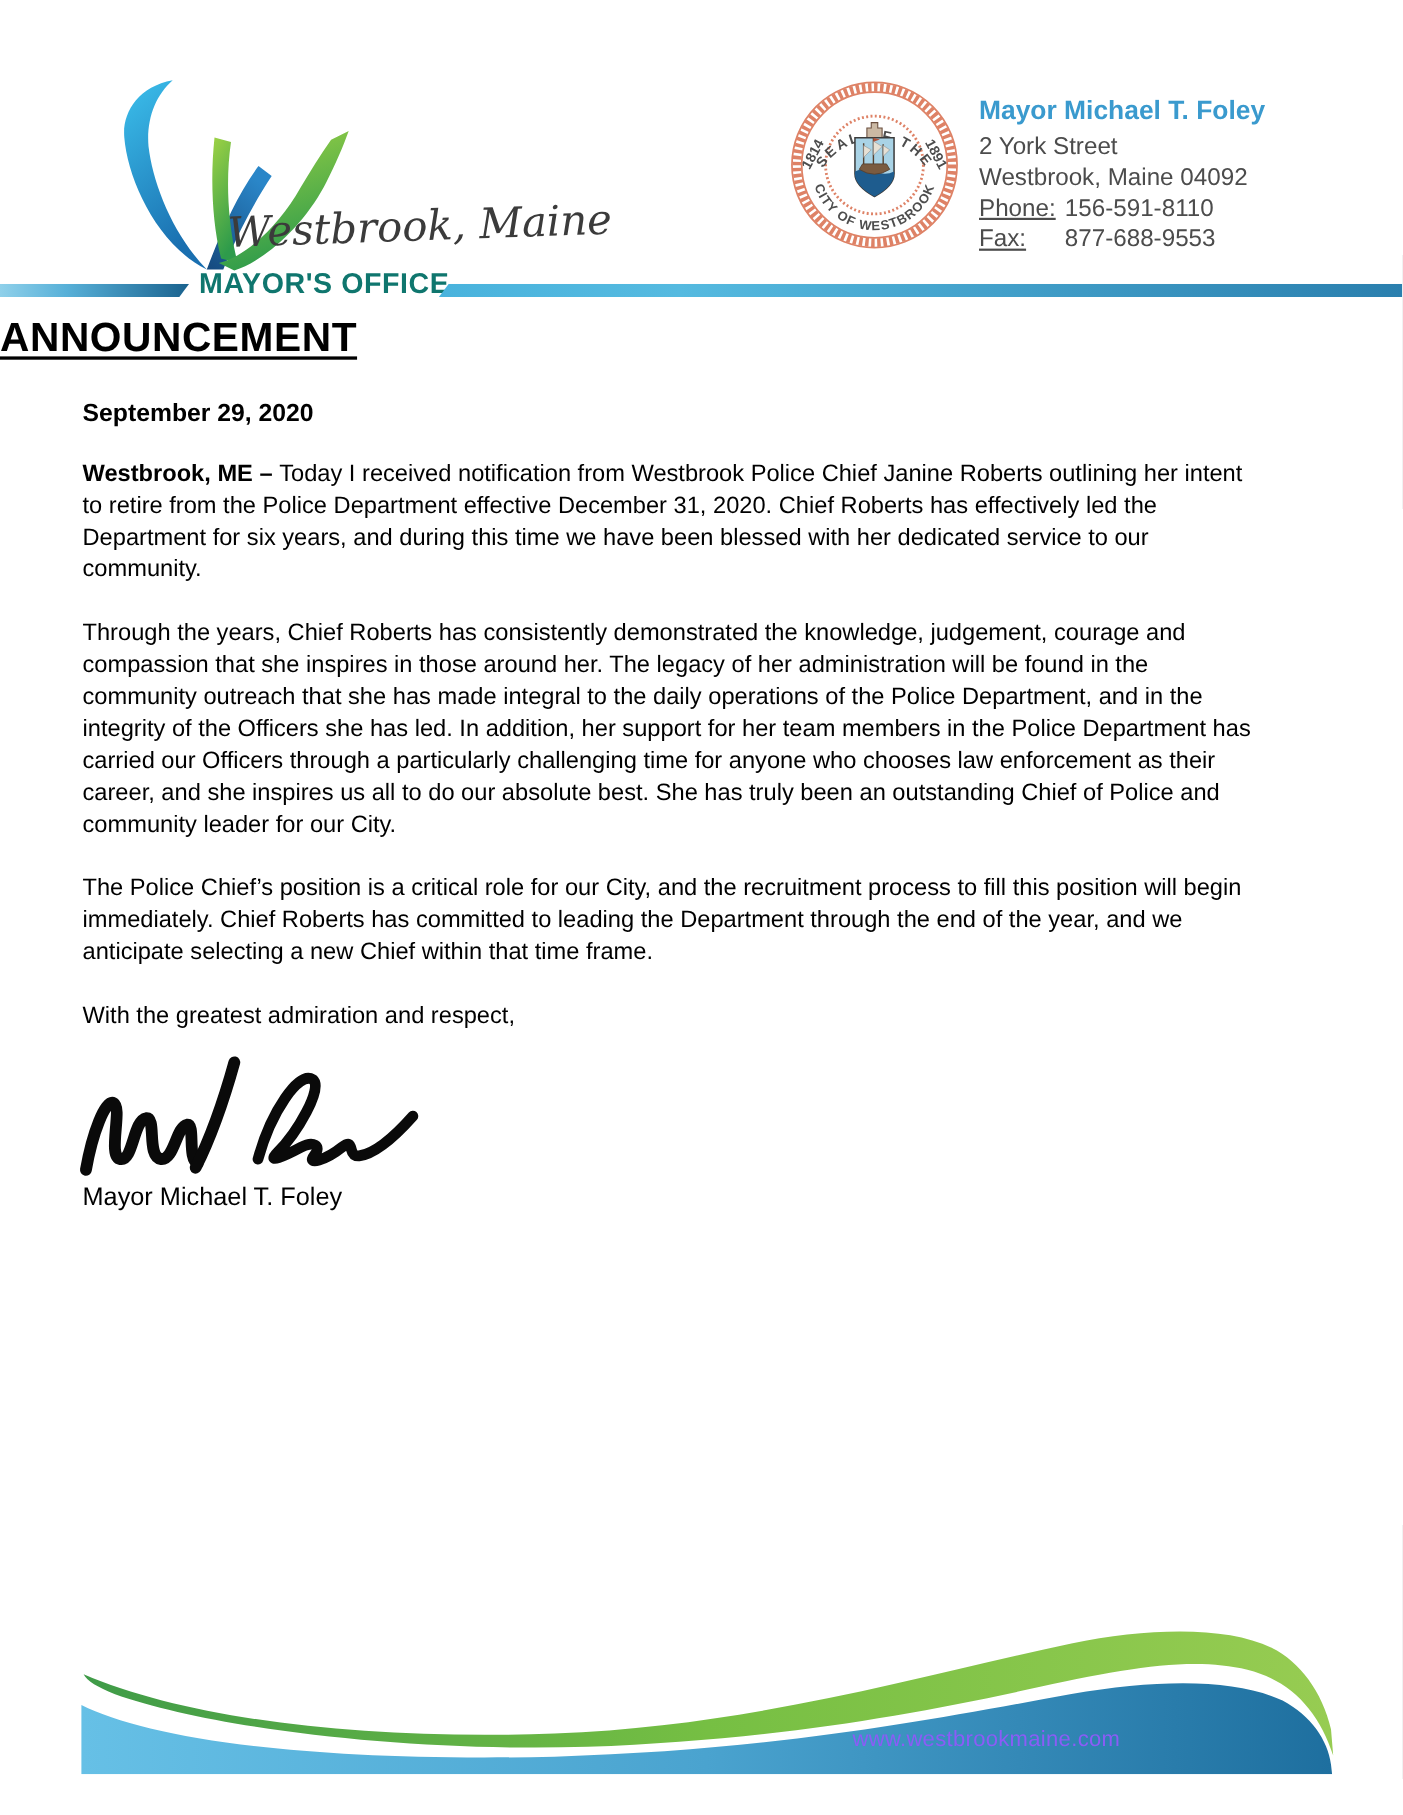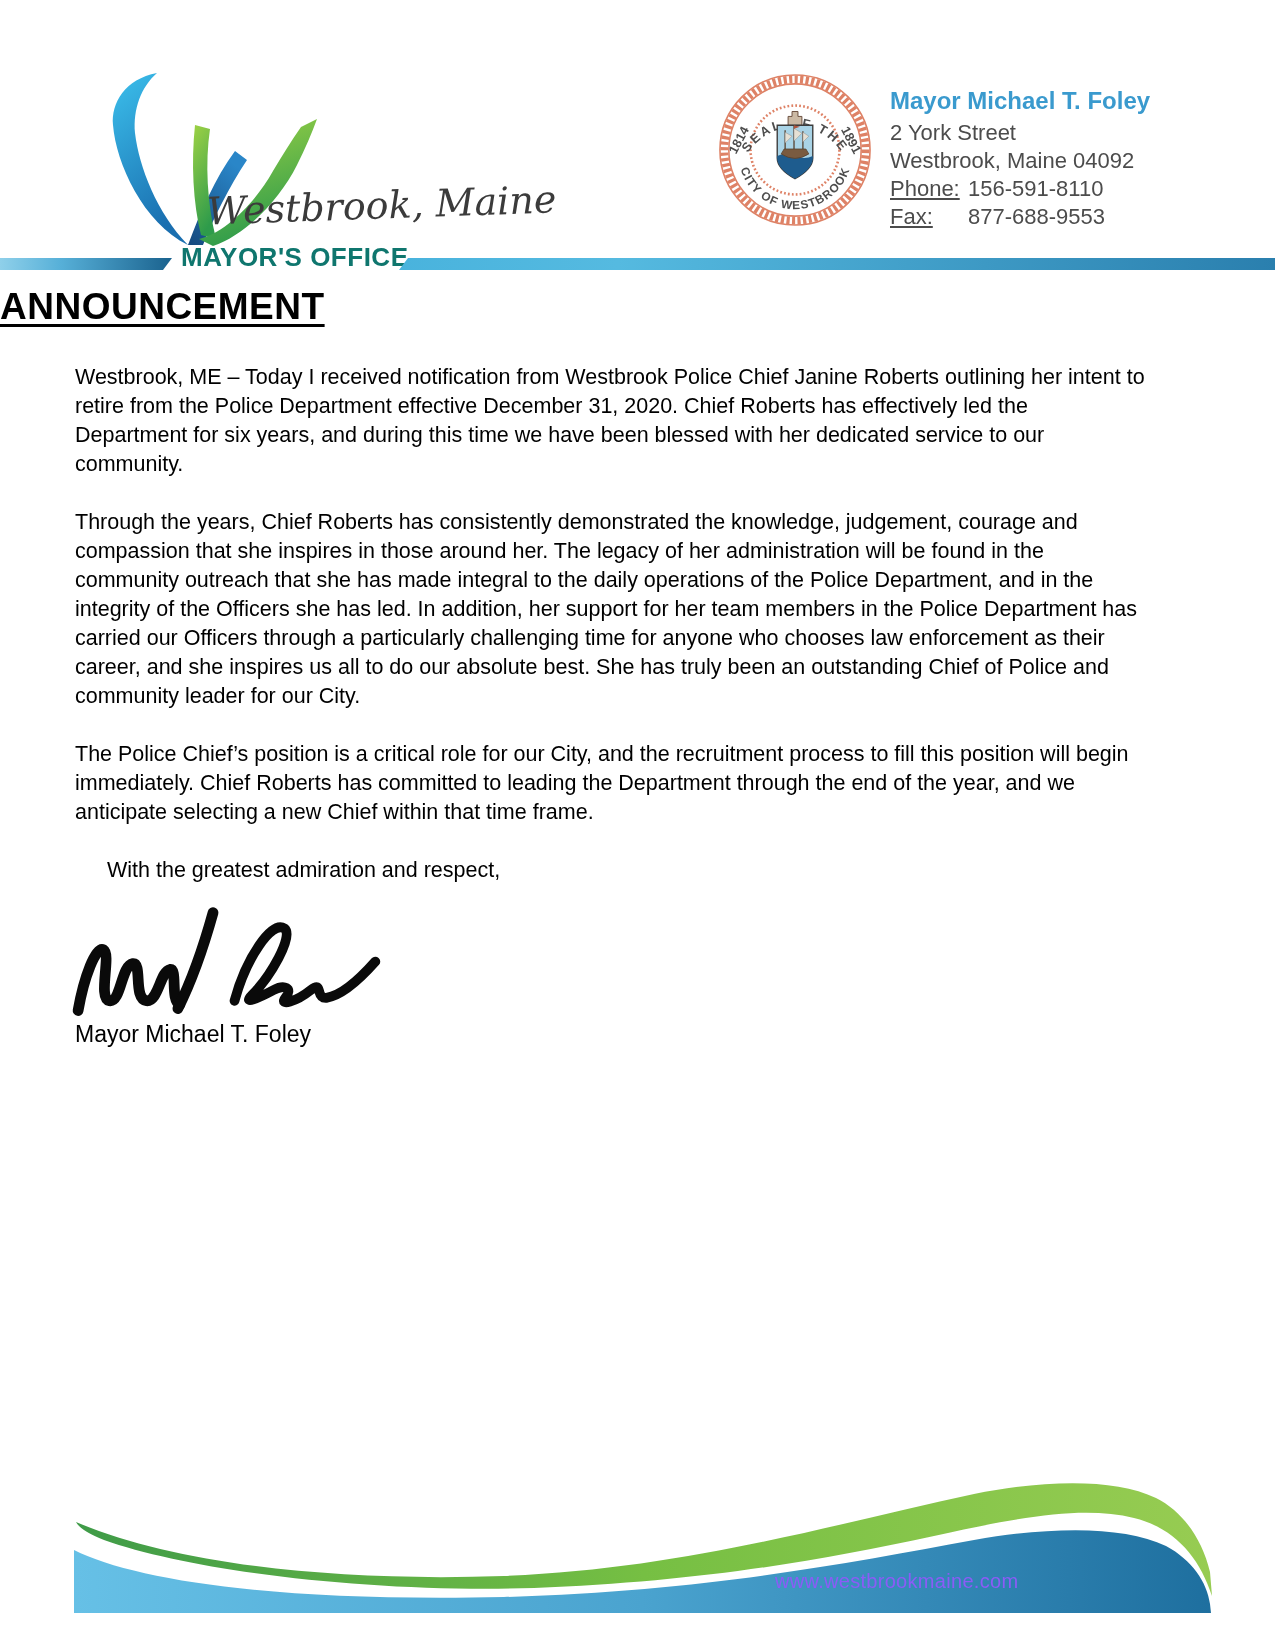--- a/index.html
+++ b/index.html
@@ -37,22 +37,22 @@
   .contact .lbl{display:inline-block;width:78px;text-decoration:underline;}
   
   .doc-title{
     position:absolute;left:0;top:286px;width:1275px;
     font-size:37px;font-weight:bold;letter-spacing:.5px;
     text-decoration:underline;text-decoration-thickness:3px;text-underline-offset:5px;
   }
   .letter{position:absolute;left:75px;top:363px;width:1070px;}
   .letter .date{font-size:22.5px;font-weight:bold;margin:0 0 27px 0;}
   .letter p{font-size:21.5px;line-height:29px;margin:0 0 29px 0;}
-  .letter p b{font-weight:normal;}
-  .letter .closing{margin-bottom:0;margin-left:32px;}
+  .letter p b{font-weight:bold;}
+  .letter .closing{margin-bottom:0;}
   .sig{display:block;margin:16px 0 0 -6px;}
   .signer{font-size:23px;margin-top:-12px;}
   
   .footer-wave{position:absolute;left:73px;top:1476px;}
   .website{
     position:absolute;left:775px;top:1570px;
     font-size:20px;color:#8b5cf6;letter-spacing:.3px;white-space:nowrap;
   }
 </style>
 </head>
@@ -127,20 +127,21 @@
     <div class="name">Mayor Michael T. Foley</div>
     <div>2 York Street</div>
     <div>Westbrook, Maine 04092</div>
     <div><span class="lbl">Phone:</span><span>156-591-8110</span></div>
     <div><span class="lbl">Fax:</span><span>877-688-9553</span></div>
   </div>
 
   <div class="doc-title">ANNOUNCEMENT</div>
 
   <div class="letter">
+    <div class="date">September 29, 2020</div>
 
     <p><b>Westbrook, ME – </b><span>Today I received notification from Westbrook Police Chief Janine Roberts outlining her intent to retire from the Police Department effective December 31, 2020. Chief Roberts has effectively led the Department for six years, and during this time we have been blessed with her dedicated service to our community.</span></p>
 
     <p>Through the years, Chief Roberts has consistently demonstrated the knowledge, judgement, courage and compassion that she inspires in those around her. The legacy of her administration will be found in the community outreach that she has made integral to the daily operations of the Police Department, and in the integrity of the Officers she has led. In addition, her support for her team members in the Police Department has carried our Officers through a particularly challenging time for anyone who chooses law enforcement as their career, and she inspires us all to do our absolute best. She has truly been an outstanding Chief of Police and community leader for our City.</p>
 
 
     <p>The Police Chief’s position is a critical role for our City, and the recruitment process to fill this position will begin immediately. Chief Roberts has committed to leading the Department through the end of the year, and we anticipate selecting a new Chief within that time frame.</p>
 
     <p class="closing">With the greatest admiration and respect,</p>
 

